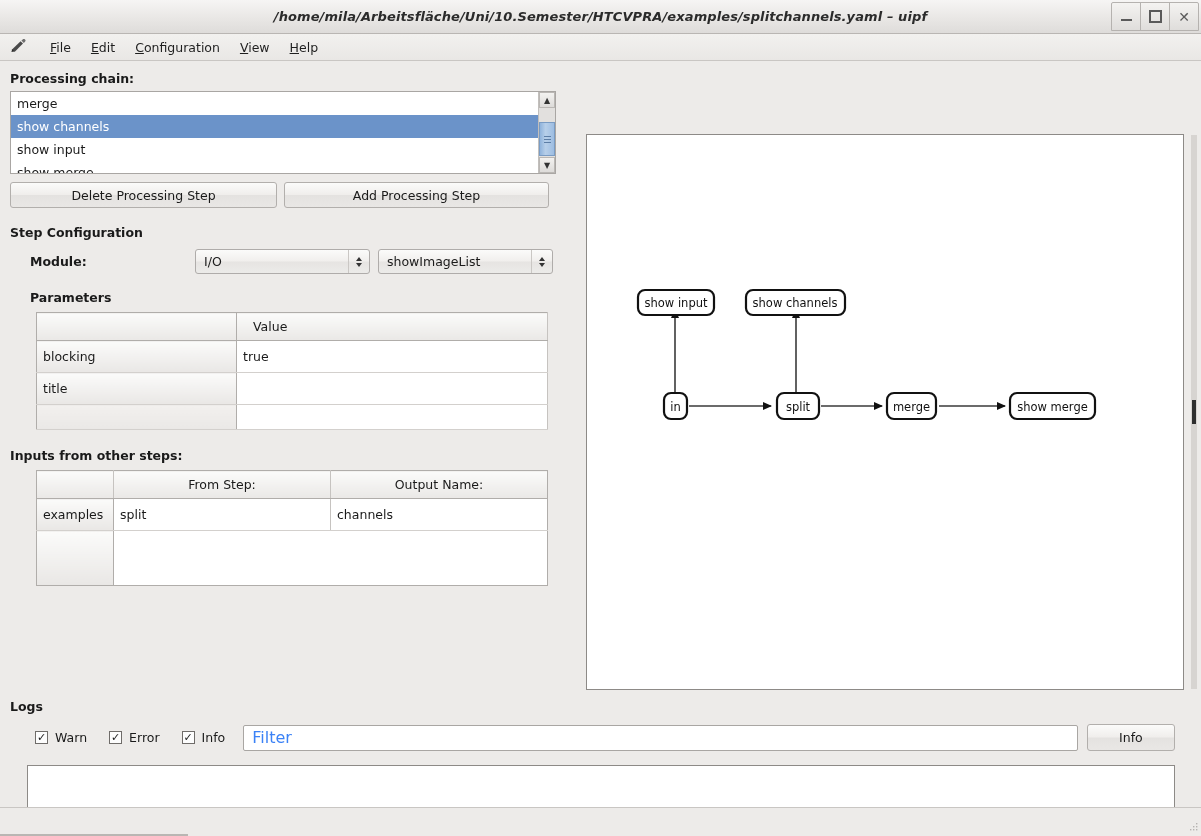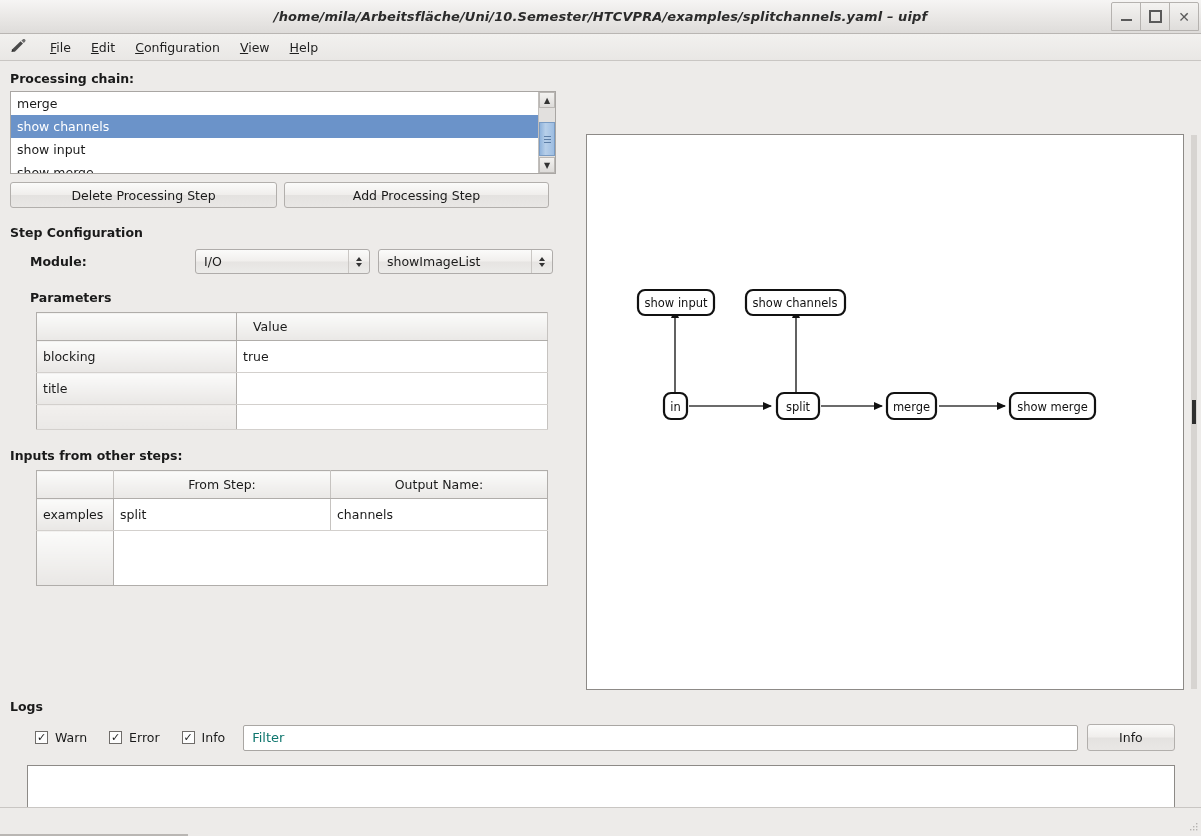--- a/index.html
+++ b/index.html
@@ -248,21 +248,21 @@
   }
   .chk span.lbl { margin-left: 7px; font-size: 12.5px; }
   .filterinput {
     margin-left: 18px;
     width: 853px; height: 26px;
     border: 1px solid #a9a6a3;
     background: #ffffff;
     border-radius: 2px;
     display: flex; align-items: center;
     padding-left: 8px; box-sizing: border-box;
-    color: #0f766e; font-size: 13px;
+    color: #3b82f6; font-size: 16px;
   }
   .btn-clear {
     margin-left: 9px;
     width: 90px; height: 27px;
     background: linear-gradient(to bottom, #fbfbfa 0%, #f0eeec 48%, #e4e2e0 52%, #e9e7e5 100%);
     border: 1px solid #b2afac; border-radius: 3px;
     display:flex; align-items:center; justify-content:center;
     font-size: 12.5px; box-sizing: border-box;
   }
   .logbox {

